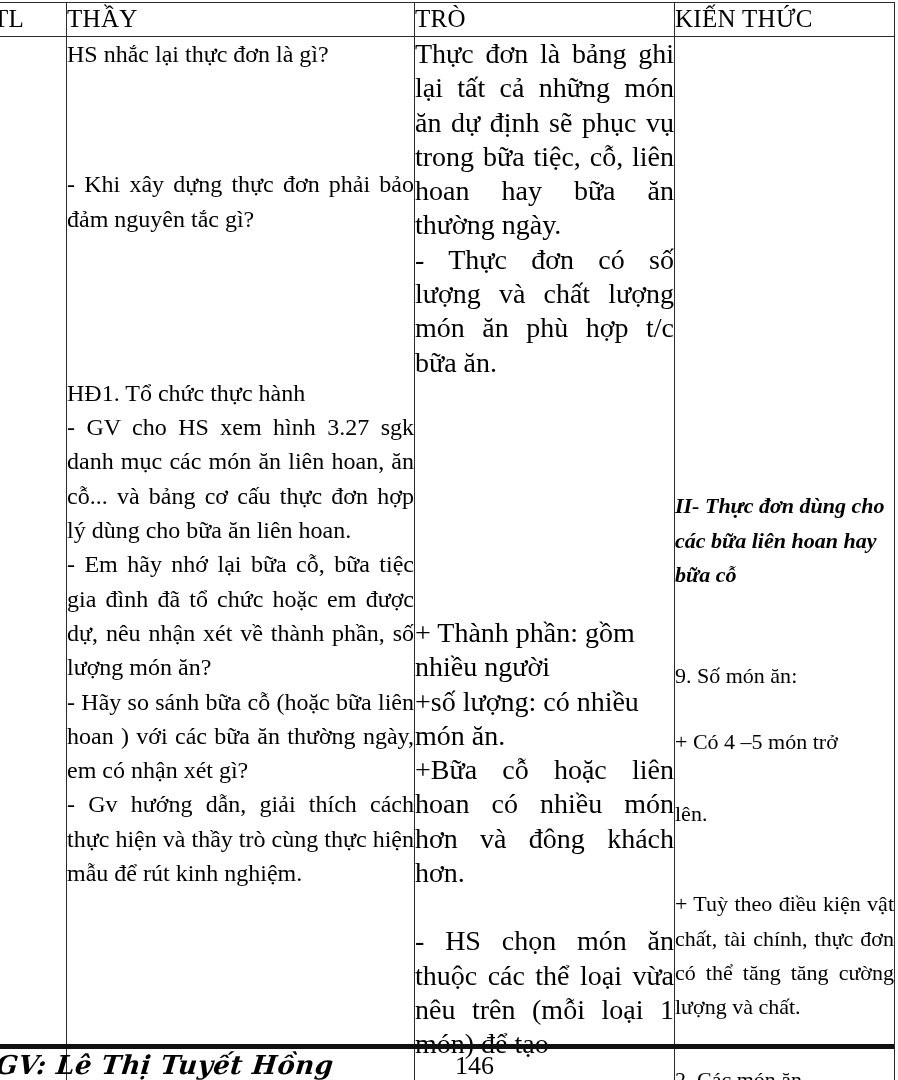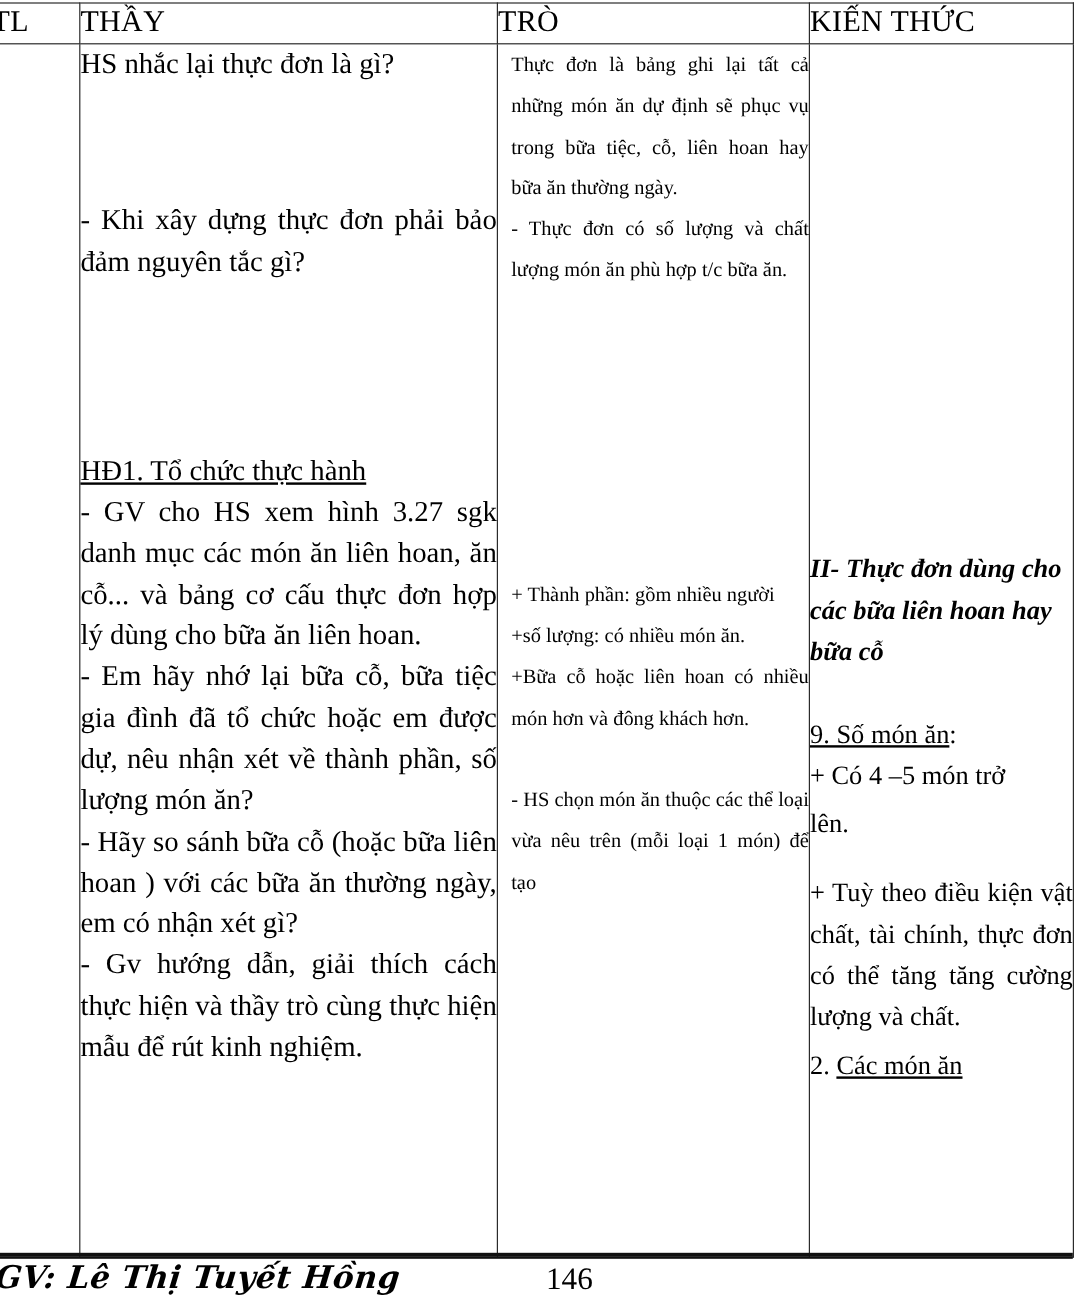--- a/index.html
+++ b/index.html
@@ -74,27 +74,27 @@
     text-justify: inter-word;
     hyphens: none;
   }
   .para.left { text-align: left; }
   .gap-xs { height: 6px; }
   .gap-sm { height: 24px; }
   .gap-md { height: 34px; }
   .gap-xl { height: 96px; }
   .gap-xxl { height: 140px; }
 
-  .u { text-decoration: underline; text-underline-offset: 2px; text-align: center; }
+  .u { text-underline-offset: 2px; text-align: center; }
   .bi { font-weight: bold; font-style: italic; }
   .it { }
 
   
-  .col-tro .para { font-size: 17px; line-height: 34.3px; margin-left: 11px; }
-  .col-kt  .para { font-size: 22px;  line-height: 34.3px; }
+  .col-tro .para { font-size: 28px; line-height: 34.3px; }
+  .col-kt  .para { font-size: 22px;  line-height: 34.3px; margin-top: 32px; }
   .col-kt  .para.bi { font-size: 22px; line-height: 34.5px; }
 
   
   .table-bottom-rule {
     position: absolute;
     left: -8px;
     top: 1044px;
     width: 902px;
     height: 0;
     border-top: 3px solid #111;

